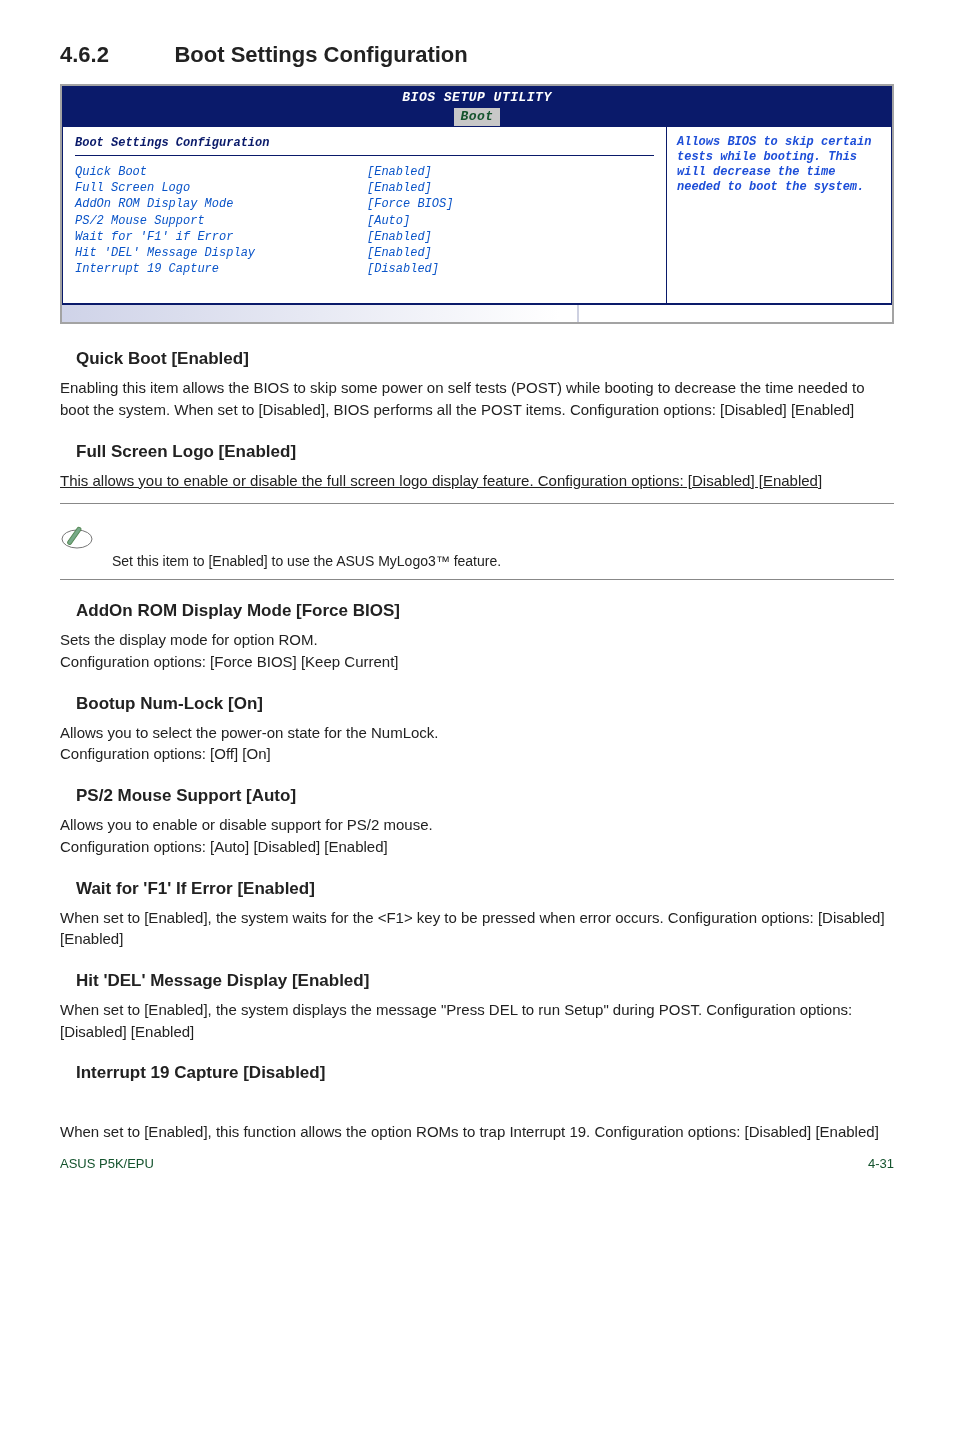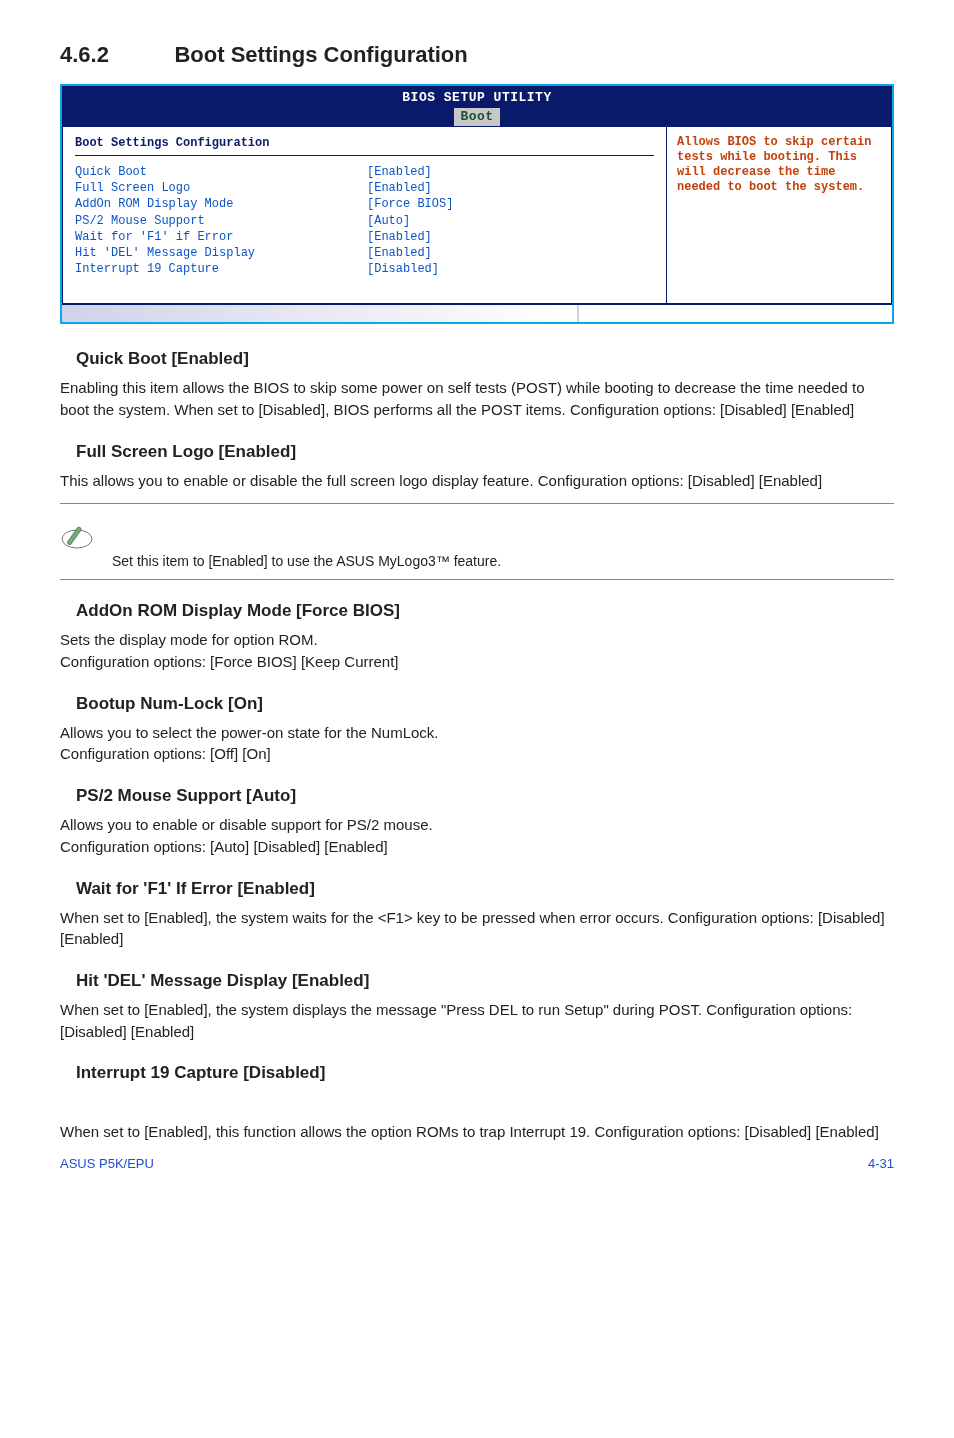--- a/index.html
+++ b/index.html
@@ -10,42 +10,42 @@
     color: #222;
     width: 954px;
     padding: 40px 60px 30px 60px;
     line-height: 1.35;
   }
   .section-num { font-size: 22px; font-weight: bold; display: inline-block; width: 110px; }
   .section-title { font-size: 22px; font-weight: bold; }
   .h1-row { margin-bottom: 14px; }
 
   
-  .bios-box { border: 2px solid #0ea5e9; background: #0a1a6a; width: 100%; margin-bottom: 24px; border-radius:0; position:relative; }
+  .bios-box { border: 2px solid #a3a3a3; background: #0a1a6a; width: 100%; margin-bottom: 24px; border-radius:0; position:relative;font-style:italic; }
   .bios-header { color: #fff; font-family: "Courier New", monospace; font-size: 13px; text-align: center; padding: 3px 0 0 0; font-weight: bold; letter-spacing: 0.5px; }
   .bios-tab { display:inline-block; background:#c8c8c8; color:#14532d; padding:0 6px; font-weight:bold; margin-top:2px; }
   .bios-body { display:flex; background:#fff; }
   .bios-left { flex: 1; border: 1px solid #0a1a6a; padding: 8px 12px 26px 12px; font-family: "Courier New", monospace; font-size: 12px; color:#0a54c8; position:relative; }
   .bios-left-title { color:#0a1a6a; font-weight:bold; margin-bottom:4px; }
   .bios-left hr { border:0; border-top:1px solid #0a1a6a; margin:4px 0 8px 0; }
   .bios-row { display:flex;gap:42px; }
   .bios-label { width: 250px; }
   .bios-val { }
-  .bios-right { width: 225px; border: 1px solid #0a1a6a; border-left:0; padding: 8px 10px; font-family: "Courier New", monospace; font-size: 12px; color:#c2410c; font-weight:bold; line-height:1.25; }
+  .bios-right { width: 225px; border: 1px solid #0a1a6a; border-left:0; padding: 8px 10px; font-family: "Courier New", monospace; font-size: 12px; color:#1d4ed8; font-weight:bold; line-height:1.25; }
   .bios-curve { height:18px; background: linear-gradient(to right, #cfd3e8, #fff 60%); border-top:1px solid #0a1a6a; position:relative; }
   .bios-curve::after{ content:""; position:absolute; top:0; left:62%; width:2px; height:100%; background:#0a1a6a33;}
 
   h2.sub { font-size: 17px; font-weight: bold; margin: 20px 0 6px 16px; }
   p.body { font-size: 15px; margin: 0 0 12px 0; line-height:1.45; }
 
   
   .note-wrap { border-top:1px solid #888; border-bottom:1px solid #888; padding:8px 0; margin: 8px 0 14px 0; display:flex; align-items:center; gap:18px; }
   .note-text { font-size:14px;margin-top:40px; }
 
-  .footer { display:flex; justify-content:space-between; font-size:13px; color:#1d4ed8; }
+  .footer { display:flex; justify-content:space-between; font-size:13px; color:#14532d; }
 </style>
 </head>
 <body>
 
 <div class="h1-row">
   <span class="section-num">4.6.2</span>
   <span class="section-title">Boot Settings Configuration</span>
 </div>
 
 <div class="bios-box">
@@ -90,21 +90,21 @@
     </div>
     <div class="bios-right">Allows BIOS to skip certain tests while booting. This will decrease the time needed to boot the system.</div>
   </div>
   <div class="bios-curve"></div>
 </div>
 
 <div id="items-a">
     <h2 class="sub">Quick Boot [Enabled]</h2>
     <p class="body" style="white-space: pre-line;">Enabling this item allows the BIOS to skip some power on self tests (POST) while booting to decrease the time needed to boot the system. When set to [Disabled], BIOS performs all the POST items. Configuration options: [Disabled] [Enabled]</p>
     <h2 class="sub">Full Screen Logo [Enabled]</h2>
-    <p class="body" style="white-space: pre-line;">This allows you to enable or disable the full screen logo display feature. Configuration options: [Disabled] [Enabled]</p>
+    <p class="body" style="white-space: pre-line; text-decoration: underline;">This allows you to enable or disable the full screen logo display feature. Configuration options: [Disabled] [Enabled]</p>
   </div>
 
 <div class="note-wrap">
   <span>
     <svg width="34" height="34" viewBox="0 0 34 34">
         <ellipse cx="17" cy="17" rx="15" ry="9" fill="none" stroke="#777" stroke-width="1"></ellipse>
         <rect x="11" y="6" width="4" height="20" rx="2" transform="rotate(35 17 17)" fill="#7a8" stroke="#585" stroke-width="1"></rect>
       </svg>
   </span>
   <span class="note-text">Set this item to [Enabled] to use the ASUS MyLogo3™ feature.</span>

